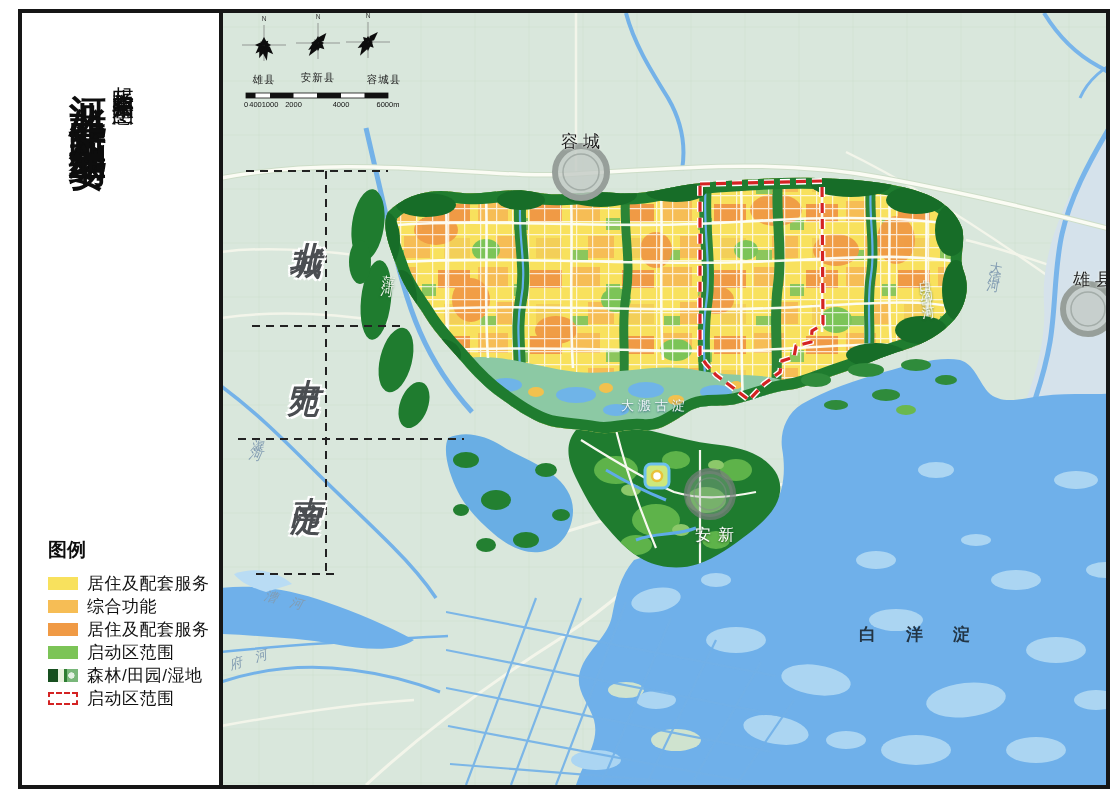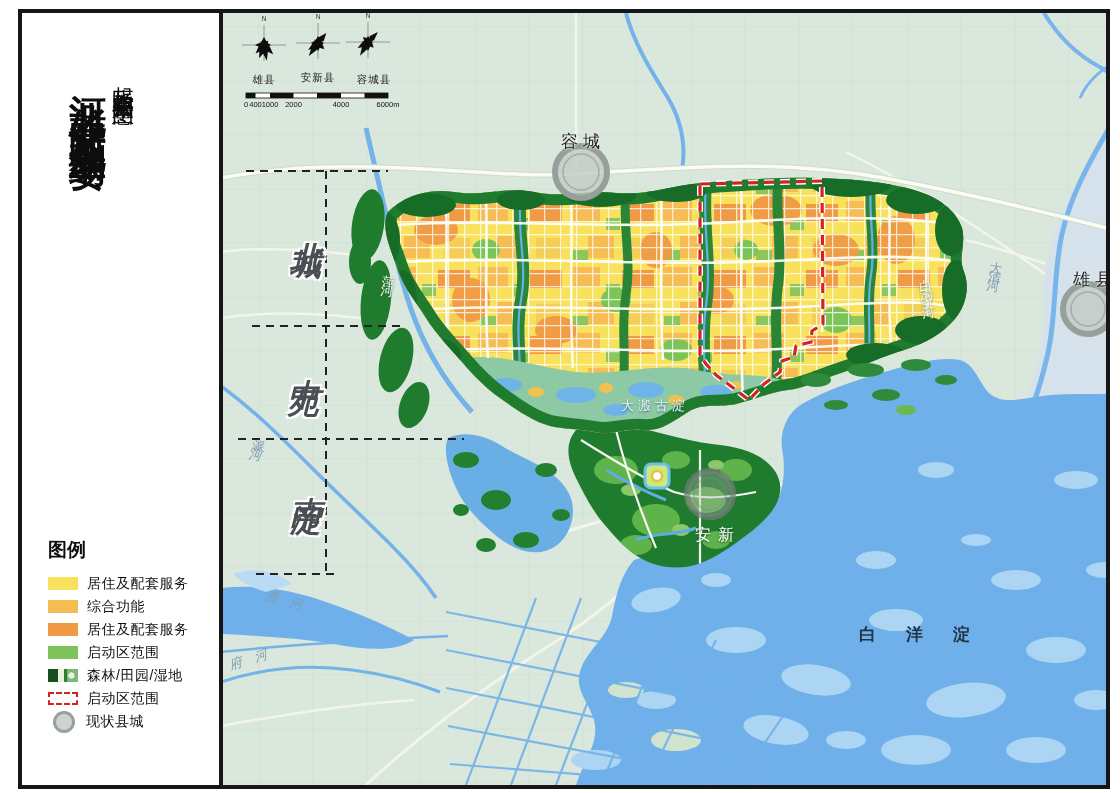--- a/index.html
+++ b/index.html
@@ -1,41 +1,41 @@
 <!DOCTYPE html>
 <html><head>
 <meta charset="utf-8">
 <style>
   html,body{margin:0;padding:0;background:#fff;width:1120px;height:793px;
     font-family:"Liberation Sans","DejaVu Sans",sans-serif;}
   .page{position:relative;width:1120px;height:793px;background:#fff;overflow:hidden;}
   .frame{position:absolute;left:18px;top:9px;width:1084px;height:772px;
     border:4px solid #161616;background:#fff;display:flex;}
-  .sidebar{position:relative;width:197px;height:100%;background:#fff;}
+  .sidebar{position:relative;width:181px;height:100%;background:#fff;padding-left:16px;}
   .map{position:relative;flex:1;border-left:4px solid #161616;background:#d9e7dc;overflow:hidden;}
   .map svg.base{position:absolute;left:0;top:0;width:899px;height:772px;}
 
   
   .title-main{position:absolute;left:40px;top:52px;writing-mode:vertical-rl;
     font-size:37px;font-weight:bold;letter-spacing:7px;color:#0d0d0d;}
   .title-sub{position:absolute;left:86px;top:56px;writing-mode:vertical-rl;
     font-size:22px;letter-spacing:2px;color:#0d0d0d;}
 
   
   .legend{position:absolute;left:26px;top:524px;width:155px;}
   .legend-title{font-size:19px;font-weight:bold;color:#0d0d0d;margin-bottom:9px;}
   .legend-row{display:flex;align-items:center;height:23px;}
   .swatch{width:30px;height:13px;margin-right:9px;flex:0 0 auto;}
   .swatch.forest{background:
       radial-gradient(circle at 78% 50%, rgba(255,255,255,.8) 0 12%, transparent 14%),
       linear-gradient(90deg,#174f1f 0 34%, #e9f2df 34% 52%, #2e7d32 52% 64%, #79b77a 64% 100%);}
   .swatch.dashed{background:#fff;border:2px dashed #d42323;width:26px;height:9px;}
   .swatch.circle{width:16px;height:16px;border-radius:50%;background:#cfd3d0;
       border:3px solid #9aa09c;margin-left:5px;margin-right:11px;}
-  .legend-label{font-size:14px;color:#111;white-space:nowrap;letter-spacing:.5px;}
+  .legend-label{font-size:17px;color:#111;white-space:nowrap;letter-spacing:.5px;}
 
   
   .lbl{position:absolute;white-space:nowrap;pointer-events:none;}
   .city{font-size:17px;color:#1c1c1c;letter-spacing:5px;
     text-shadow:0 0 3px #eef3ee,0 0 2px #eef3ee;}
   .city-white{font-size:16px;font-weight:normal;color:#fff;letter-spacing:7px;
     text-shadow:0 1px 2px rgba(20,60,30,.8);}
   .district{writing-mode:vertical-rl;font-size:31px;font-weight:bold;font-style:italic;
     color:#4b4e52;letter-spacing:6px;
     text-shadow:-2px -2px 0 #fff,2px -2px 0 #fff,-2px 2px 0 #fff,2px 2px 0 #fff,0 0 4px #fff;}
@@ -76,24 +76,20 @@
         <span class="swatch" style="background: rgb(124, 196, 87);"></span>
         <span class="legend-label">启动区范围</span>
       </div>
       <div class="legend-row">
         <span class="swatch forest"></span>
         <span class="legend-label">森林/田园/湿地</span>
       </div>
       <div class="legend-row">
         <span class="swatch dashed"></span>
         <span class="legend-label">启动区范围</span>
-      </div>
-      <div class="legend-row">
-        <span class="swatch circle"></span>
-        <span class="legend-label">现状县城</span>
       </div>
     </div>
   </div>
 
   <div class="map">
 
     <svg class="base" viewBox="207 13 899 772">
       <defs>
         <pattern id="fields" width="54" height="54" patternUnits="userSpaceOnUse">
           <path d="M0,27 H54 M27,0 V54" stroke="#c8dcc8" stroke-width="0.8" opacity="0.5" fill="none"></path>
@@ -454,21 +450,21 @@
           <text x="254" y="107">1000</text>
           <text x="277.5" y="107">2000</text>
           <text x="325" y="107">4000</text>
           <text x="372" y="107">6000m</text>
         </g>
       </g>
     </svg>
 
     <div class="compass-lbl" style="left:19px;top:60px">雄县</div>
     <div class="compass-lbl" style="left:73px;top:58px">安新县</div>
-    <div class="compass-lbl" style="left:129px;top:60px">容城县</div>
+    <div class="compass-lbl" style="left:139px;top:60px">容城县</div>
 
     <div class="lbl district" style="left:61px;top:204px">北城</div>
     <div class="lbl district" style="left:59px;top:341px">中苑</div>
     <div class="lbl district" style="left:61px;top:459px">南淀</div>
 
     <div class="lbl city" style="left:338px;top:117px">容城</div>
     <div class="lbl city" style="left:850px;top:255px">雄县</div>
     <div class="lbl city-white" style="left:472px;top:512px">安新</div>
 
     <div class="lbl lake-name" style="left:636px;top:610px">白洋淀</div>

